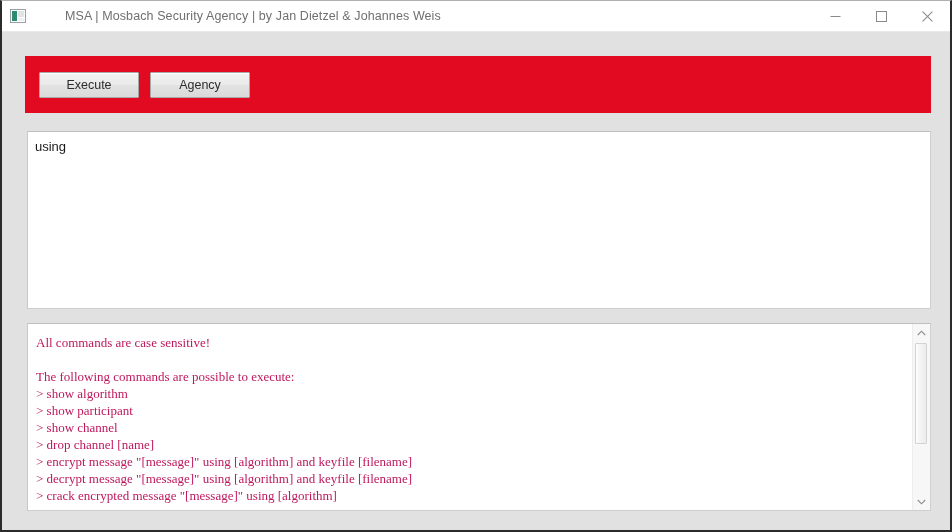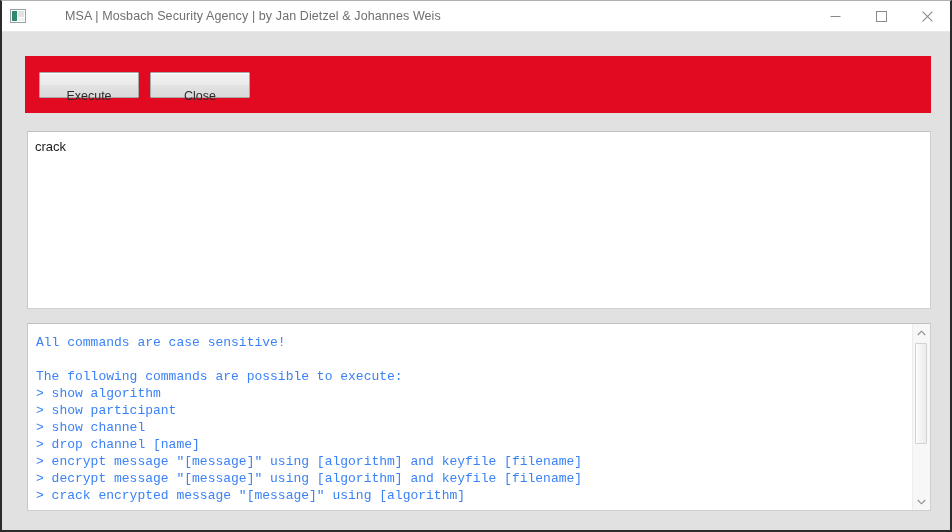--- a/index.html
+++ b/index.html
@@ -90,21 +90,21 @@
     width: 100px;
     margin-left: 13px;
     font-family: "Liberation Sans", sans-serif;
     font-size: 12.5px;
     color: #2c2c2c;
     background: linear-gradient(to bottom, #f2f2f2 0%, #eaeaea 48%, #e2e2e2 52%, #dadada 100%);
     border: 1px solid #a8a8a8;
     border-radius: 1px;
     box-shadow: inset 0 1px 0 #ffffff;
     cursor: default;
-    padding: 11px;
+    padding: 0;
     line-height: 24px;
     text-align: center;
   }
   #btn-execute { margin-left: 14px; }
   #btn-close { margin-left: 11px; }
 
   
   .textbox {
     position: absolute;
     background: #ffffff;
@@ -132,23 +132,23 @@
     left: 25px;
     top: 322px;
     width: 904px;
     height: 188px;
     display: flex;
   }
   #output-text {
     flex: 1 1 auto;
     margin: 0;
     padding: 10px 0 0 8px;
-    font-family: Liberation Mono, monospace;
+    font-family: Liberation Serif, serif;
     font-size: 13px;
-    color: #3b82f6;
+    color: #be185d;
     line-height: 17px;
     white-space: pre;
     overflow: hidden;
   }
 
   
   #output-scrollbar {
     flex: 0 0 auto;
     width: 17px;
     background: #f7f7f7;
@@ -214,25 +214,25 @@
         <svg width="11" height="11" viewBox="0 0 11 11">
           <line x1="0.6" y1="0.6" x2="10.4" y2="10.4" stroke="#8a8a8a" stroke-width="1.1"></line>
           <line x1="10.4" y1="0.6" x2="0.6" y2="10.4" stroke="#8a8a8a" stroke-width="1.1"></line>
         </svg>
       </button>
     </div>
   </div>
 
   <div id="toolbar">
     <button id="btn-execute" class="tb-button">Execute</button>
-    <button id="btn-close" class="tb-button">Close</button>
+    <button id="btn-close" class="tb-button">Agency</button>
   </div>
 
   <div id="input-box" class="textbox">
-    <div id="input-text">crack</div>
+    <div id="input-text">using</div>
   </div>
 
   <div id="output-box" class="textbox">
     <div id="output-text">All commands are case sensitive!
 
 The following commands are possible to execute:
 &gt; show algorithm
 &gt; show participant
 &gt; show channel
 &gt; drop channel [name]

